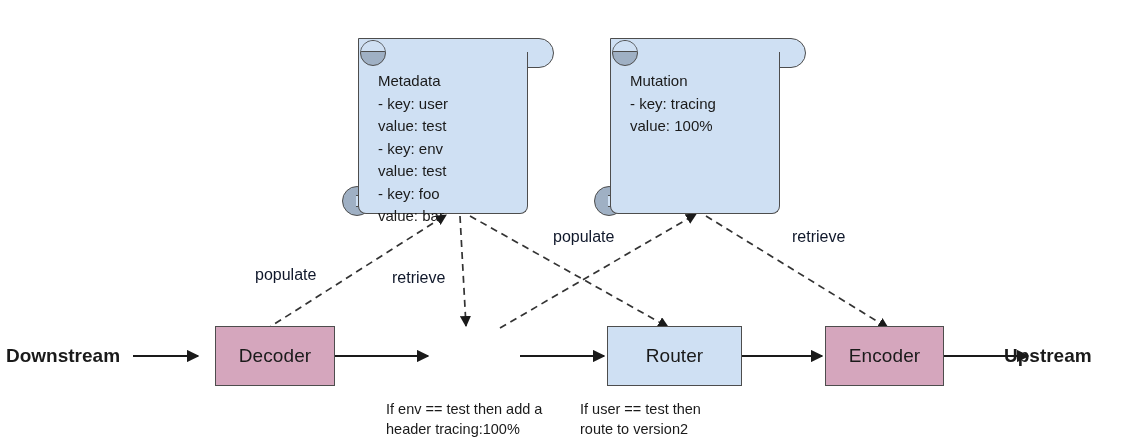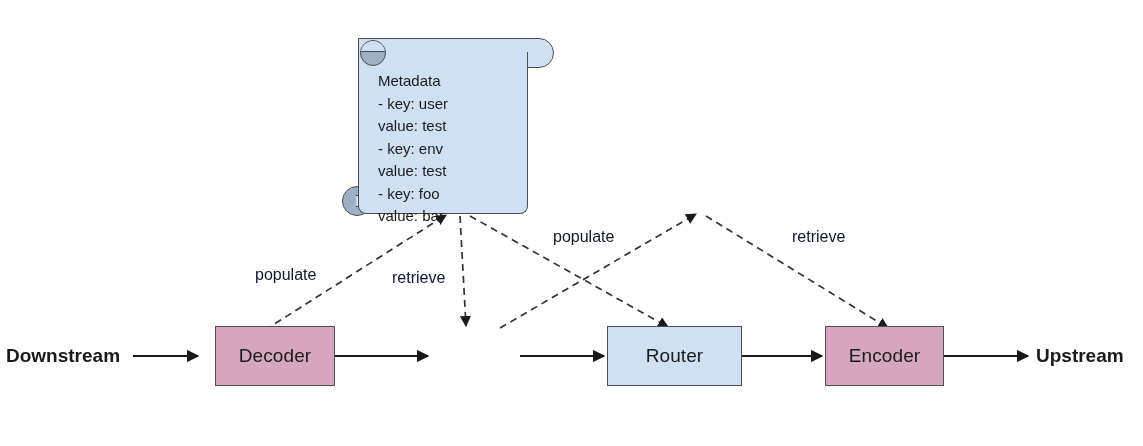--- a/index.html
+++ b/index.html
@@ -185,30 +185,43 @@
     <div class="curl-bottom" style="bottom:-2px;"></div>
     <div class="scroll-text" style="left:20px; top:32px;">Metadata
    - key: user
      value: test
    - key: env
      value: test
    - key: foo
      value: bar</div>
   </div>
 
+  <div class="scroll" style="left:610px; top:38px; width:200px; height:176px;">
+    <div class="banner" style="width:196px;"></div>
+    <div class="body" style="width:170px; height:162px;"></div>
+    <div class="curl-top"></div>
+    <div class="curl-bottom" style="bottom:-2px;"></div>
+    <div class="scroll-text" style="left:20px; top:32px;">Mutation
+   - key: tracing
+     value: 100%</div>
+  </div>
 
   <div class="endpoint-label" style="left:6px; top:345px;">Downstream</div>
-  <div class="endpoint-label" style="left:1036px; top:345px;">Upstream</div>
+  <div class="endpoint-label" style="left:1004px; top:345px;">Upstream</div>
 
   <div class="node" style="left:215px; top:326px; width:120px; height:60px; background:#d5a6bd;">Decoder</div>
 
 
   <div class="node" style="left:607px; top:326px; width:135px; height:60px; background:#cfe0f3;">Router</div>
 
   <div class="node" style="left:825px; top:326px; width:119px; height:60px; background:#d5a6bd;">Encoder</div>
 
   <div class="edge-label" style="left:253px; top:266px;">populate</div>
   <div class="edge-label" style="left:390px; top:269px;">retrieve</div>
   <div class="edge-label" style="left:551px; top:228px;">populate</div>
   <div class="edge-label" style="left:790px; top:228px;">retrieve</div>
 
+  <div class="caption" style="left:386px; top:400px; width:210px;">If env == test then add a
+header tracing:100%</div>
+  <div class="caption" style="left:580px; top:400px; width:190px;">If user == test then
+route to version2</div>
 
 </div>
 
 </body></html>

